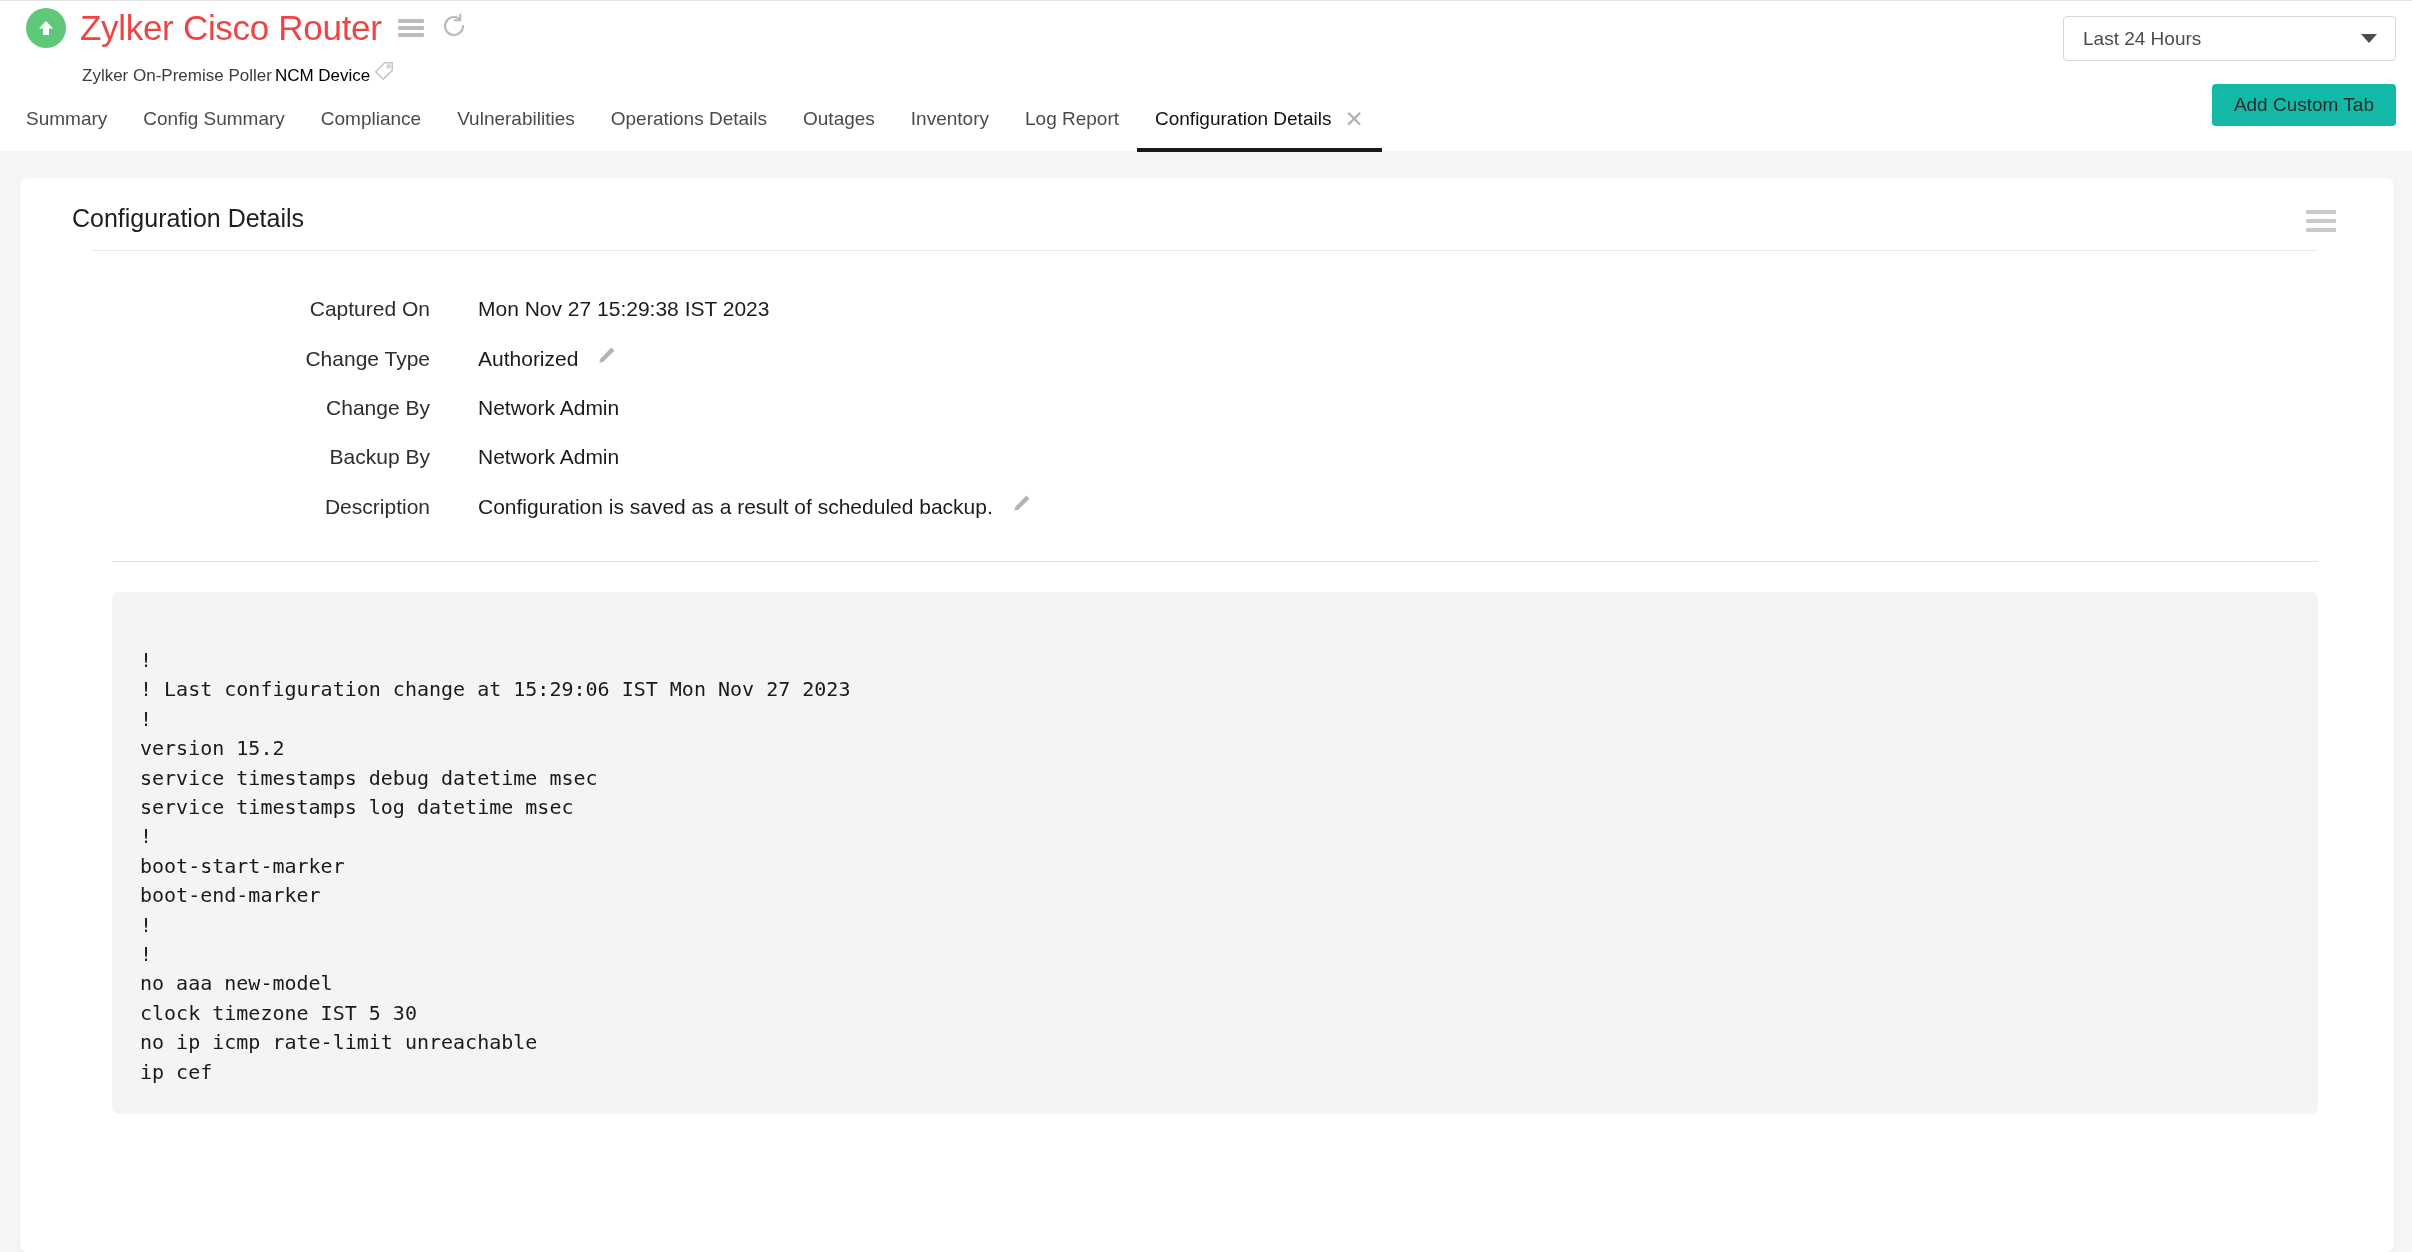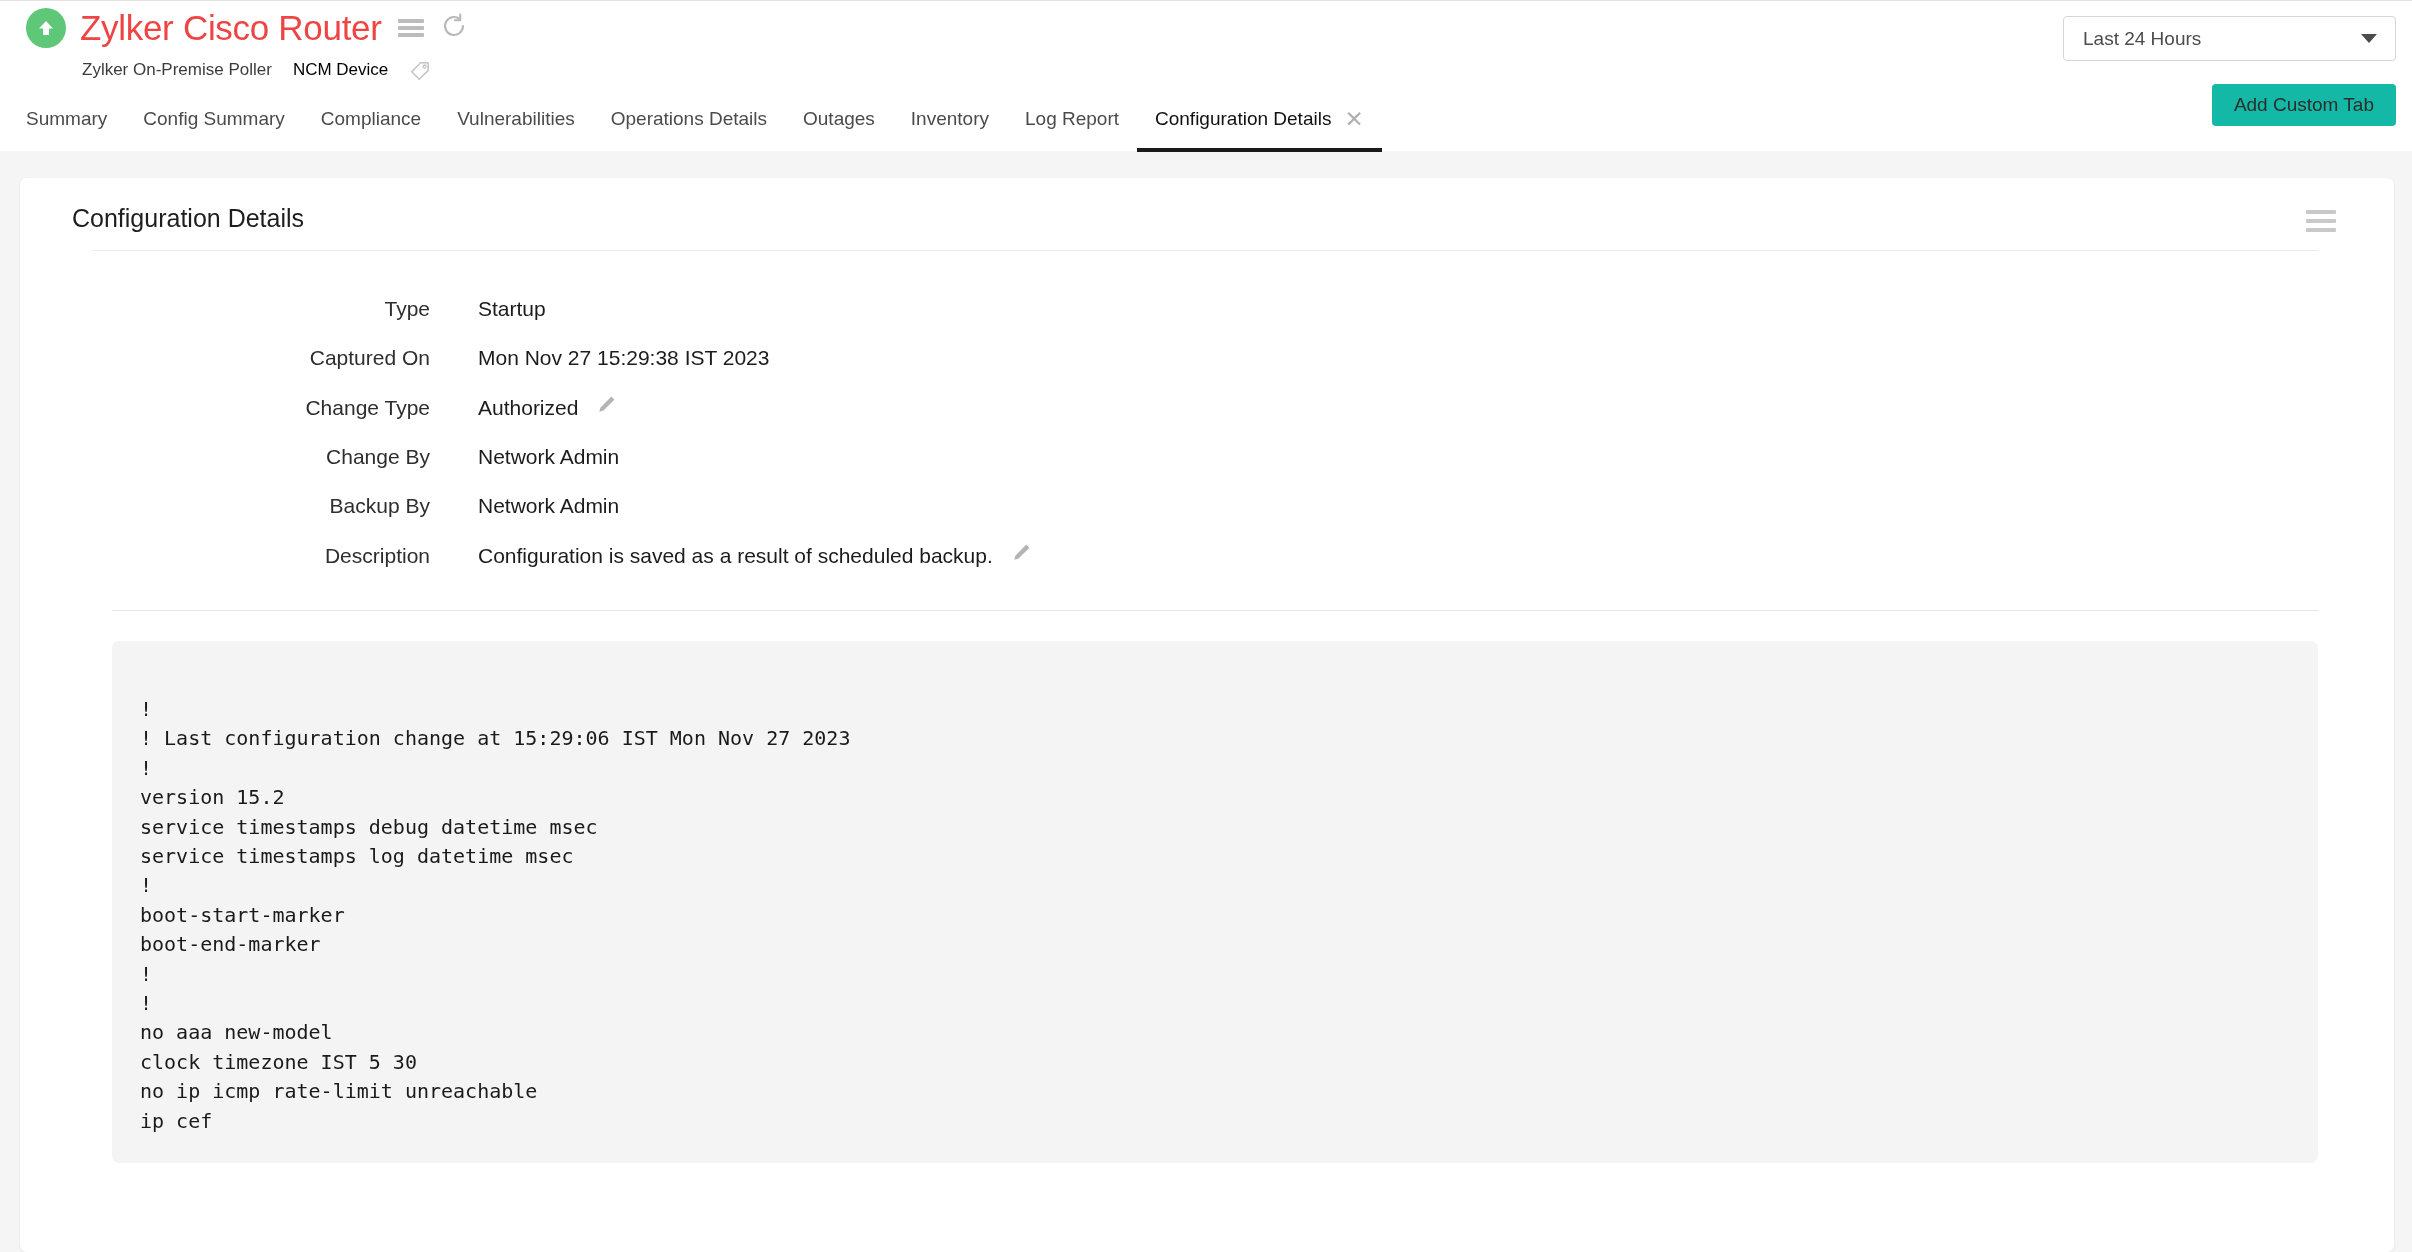--- a/index.html
+++ b/index.html
@@ -73,22 +73,22 @@
     border-radius: 1px;
   }
 
   .refresh-ico { cursor: pointer; display: block; margin-left: 2px; }
 
   .subtitle-row {
     position: absolute;
     top: 59px;
     left: 82px;
     display: flex;
-    align-items: flex-start;
-    gap: 21px;
+    align-items: flex-end;
+    gap: 3px;
   }
   .poller-name {
     font-size: 17px;
     color: #3c3c3c;
     white-space: nowrap;
   }
   .ncm-link {
     font-size: 17px;
     color: #000000;
     text-decoration: none;
@@ -358,26 +358,20 @@
       <i></i>
         <i></i>
         <i></i>
     </div>
     <div class="card-head-rule"></div>
   </div>
 
   <div class="details">
 
 
-    <div class="drow">
-      <div class="dlabel">Type</div>
-      <div class="dvalue">
-        <span>Startup</span>
-      </div>
-    </div>
 
     <div class="drow">
       <div class="dlabel">Captured On</div>
       <div class="dvalue">
         <span>Mon Nov 27 15:29:38 IST 2023</span>
       </div>
     </div>
 
     <div class="drow">
       <div class="dlabel">Change Type</div>

